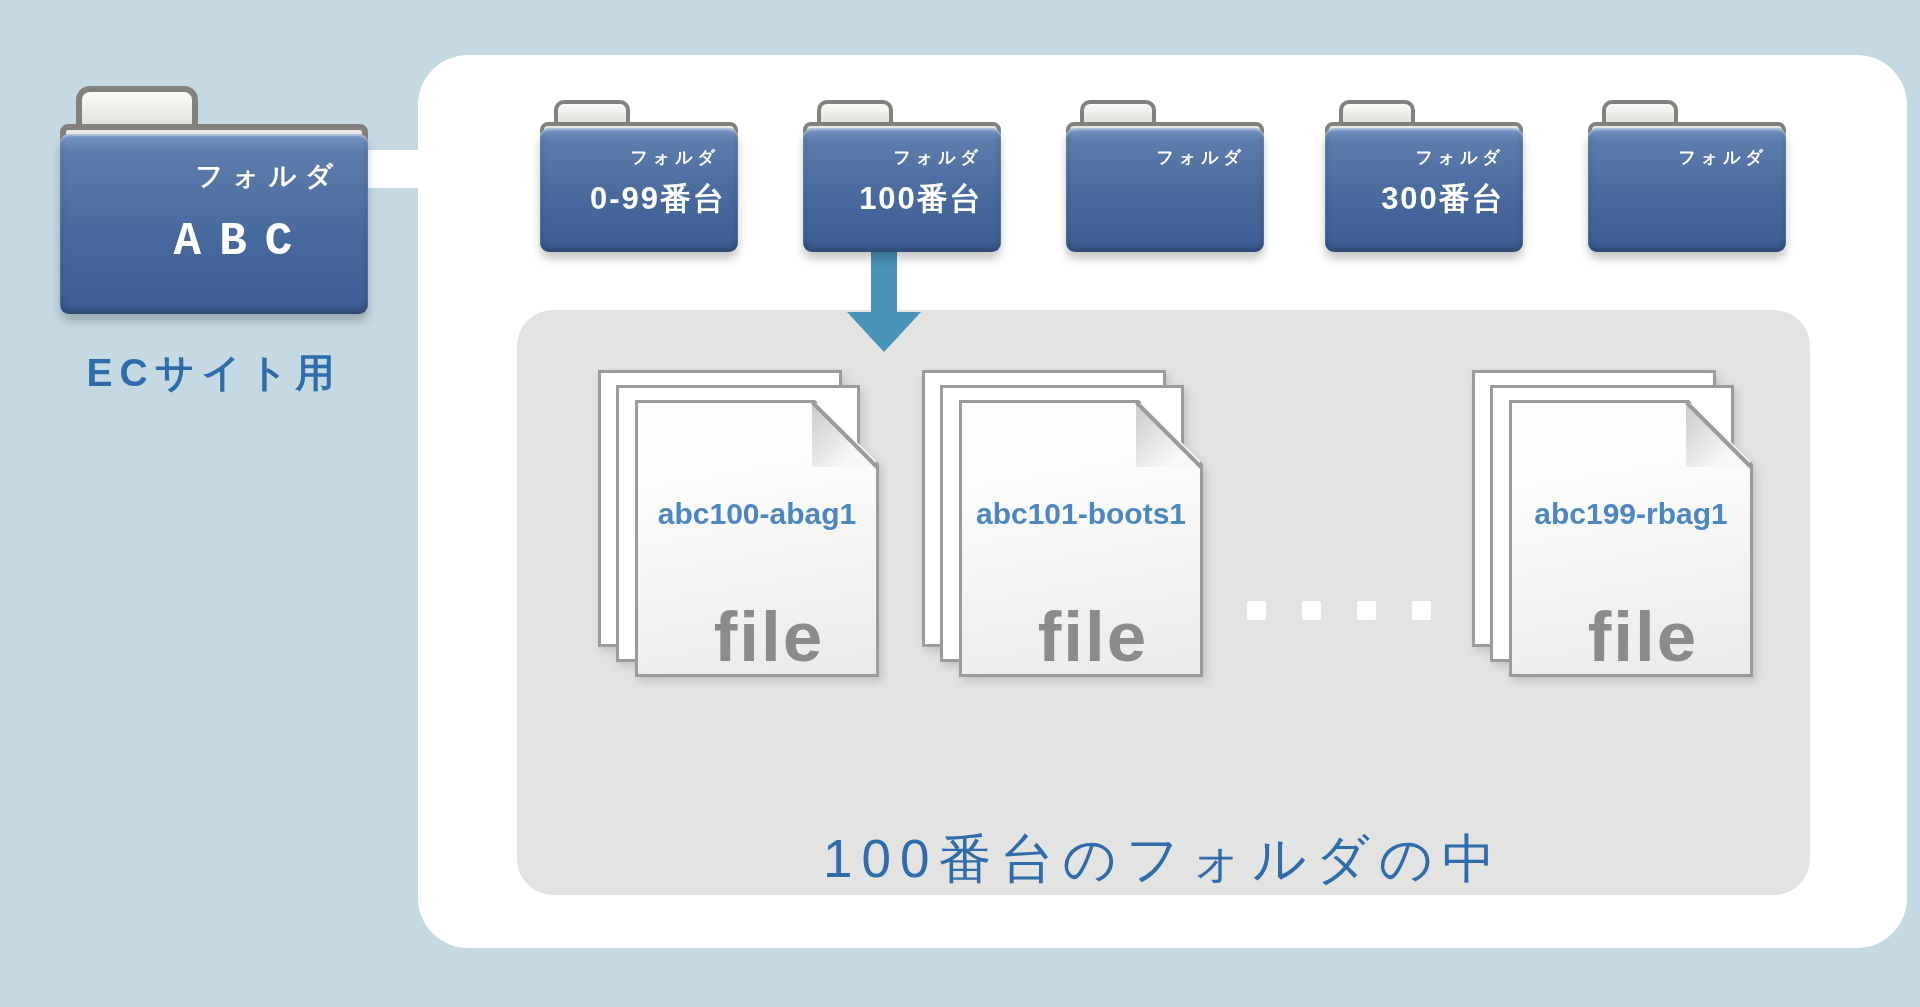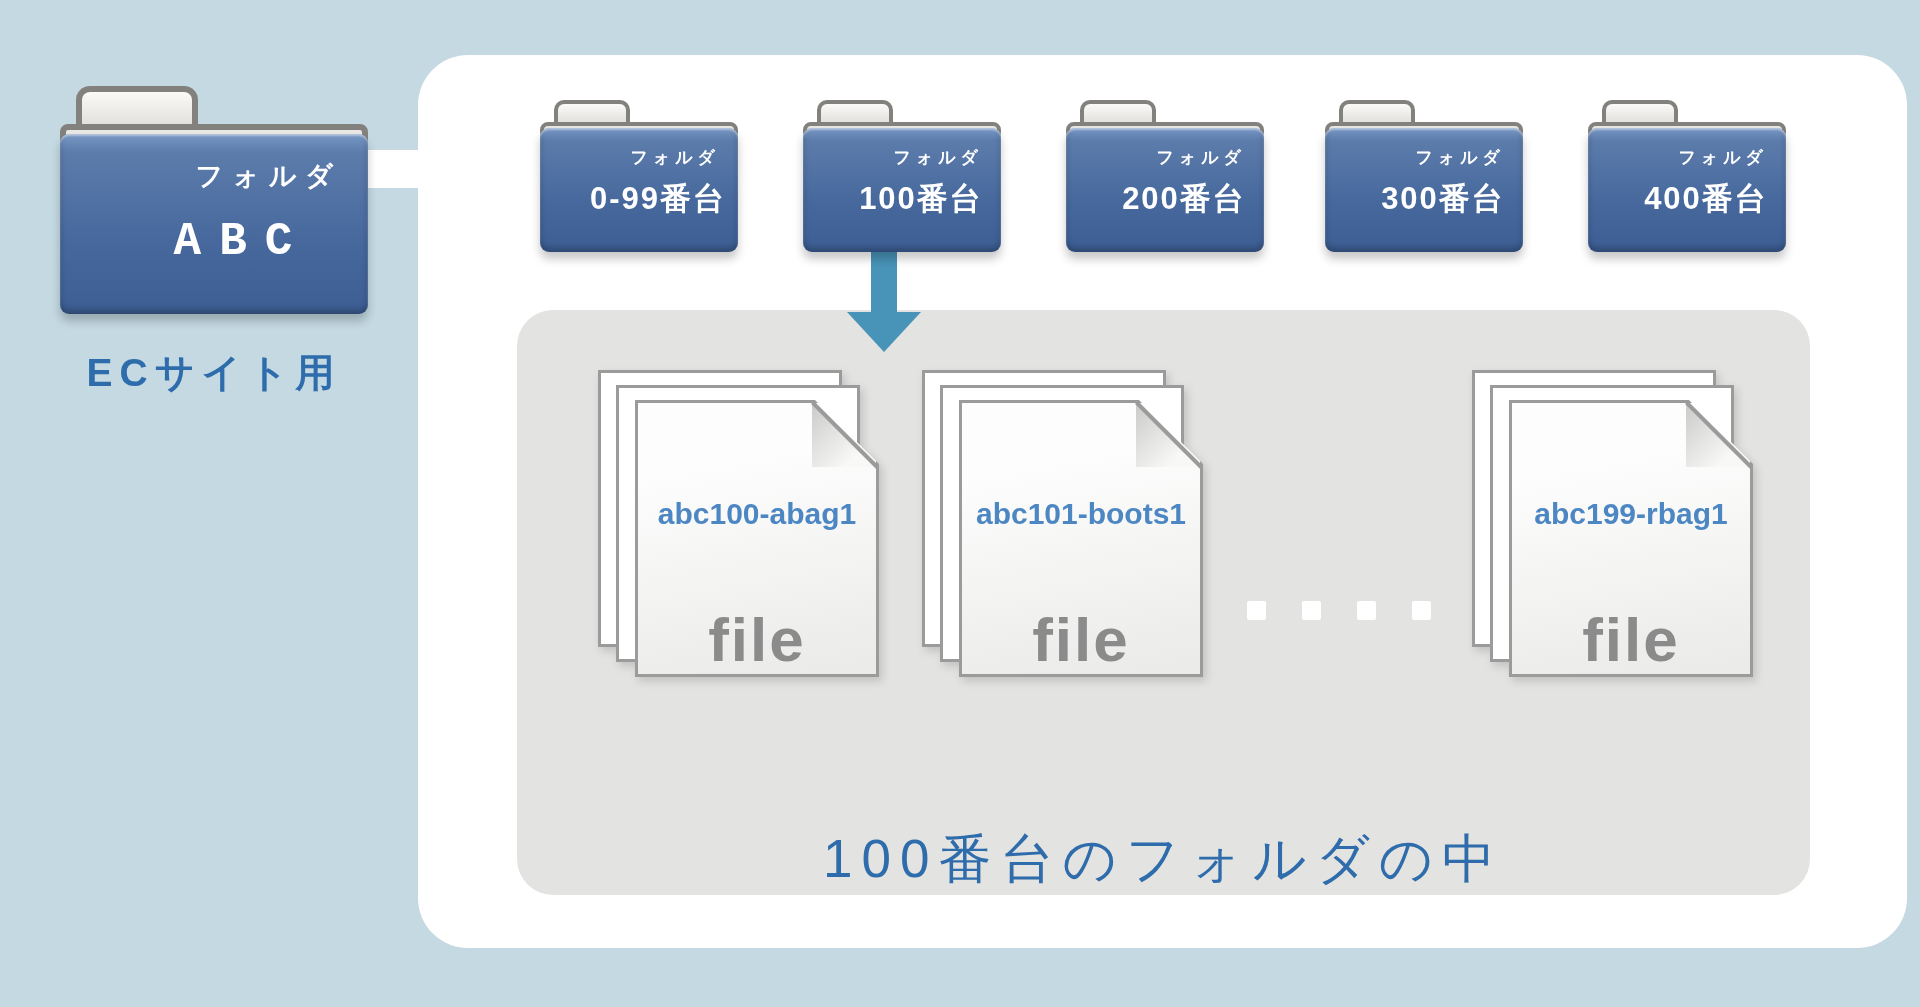--- a/index.html
+++ b/index.html
@@ -61,22 +61,22 @@
   .page.front { left:37px; top:30px;
     background:linear-gradient(170deg,#fdfdfd 25%,#ebebe9 95%);
     clip-path:polygon(0 0, calc(100% - 64px) 0, 100% 64px, 100% 100%, 0 100%); }
   .fold { position:absolute; top:0; right:0; width:64px; height:64px;
     clip-path:polygon(0 0, 100% 100%, 0 100%);
     background:linear-gradient(135deg,#cdcdcb 5%,#f8f8f6 75%); }
   .fold-line { position:absolute; top:30px; left:calc(100% - 77px); width:92px; height:4px;
     background:#9b9b9b; transform:rotate(45deg); }
   .file-name { position:absolute; left:0; top:94px; width:100%; text-align:center;
     color:#4d87c3; font-size:30px; font-weight:bold; white-space:nowrap; }
-  .file-label { position:absolute; left:0; bottom:4px; width:100%; text-align:center;
-    color:#8b8b8b; font-size:62px; line-height:0.95; font-weight:bold; letter-spacing:2px; }
+  .file-label { position:absolute; left:12px; bottom:4px; width:100%; text-align:center;
+    color:#8b8b8b; font-size:71px; line-height:0.95; font-weight:bold; letter-spacing:2px; }
 
   
   .dot { position:absolute; top:601px; width:19px; height:19px; background:#ffffff; border-radius:2px; z-index:3; }
   .panel-caption { position:absolute; left:517px; top:824px; width:1293px; text-align:center;
     color:#2e6cab; font-size:53px; letter-spacing:9px; z-index:3; }
 </style>
 </head>
 <body>
 
 <div class="stage">
@@ -109,37 +109,35 @@
     <div class="fbody">
       <span class="ftype">フォルダ</span>
       <span class="fname">100番台</span>
     </div>
   </div>
   <div class="folder folder-sub" style="left:1066px;">
     <div class="tab"></div>
     <div class="back"></div>
     <div class="fbody">
       <span class="ftype">フォルダ</span>
-      <span class="fname">200番台</span>
     </div>
   </div>
   <div class="folder folder-sub" style="left:1325px;">
     <div class="tab"></div>
     <div class="back"></div>
     <div class="fbody">
       <span class="ftype">フォルダ</span>
       <span class="fname">300番台</span>
     </div>
   </div>
   <div class="folder folder-sub" style="left:1588px;">
     <div class="tab"></div>
     <div class="back"></div>
     <div class="fbody">
       <span class="ftype">フォルダ</span>
-      <span class="fname">400番台</span>
     </div>
   </div>
 
   <div class="arrow">
     <div class="stem"></div>
     <div class="head"></div>
   </div>
 
   <div class="file-stack" style="left:598px;">
     <div class="page p1"></div>

